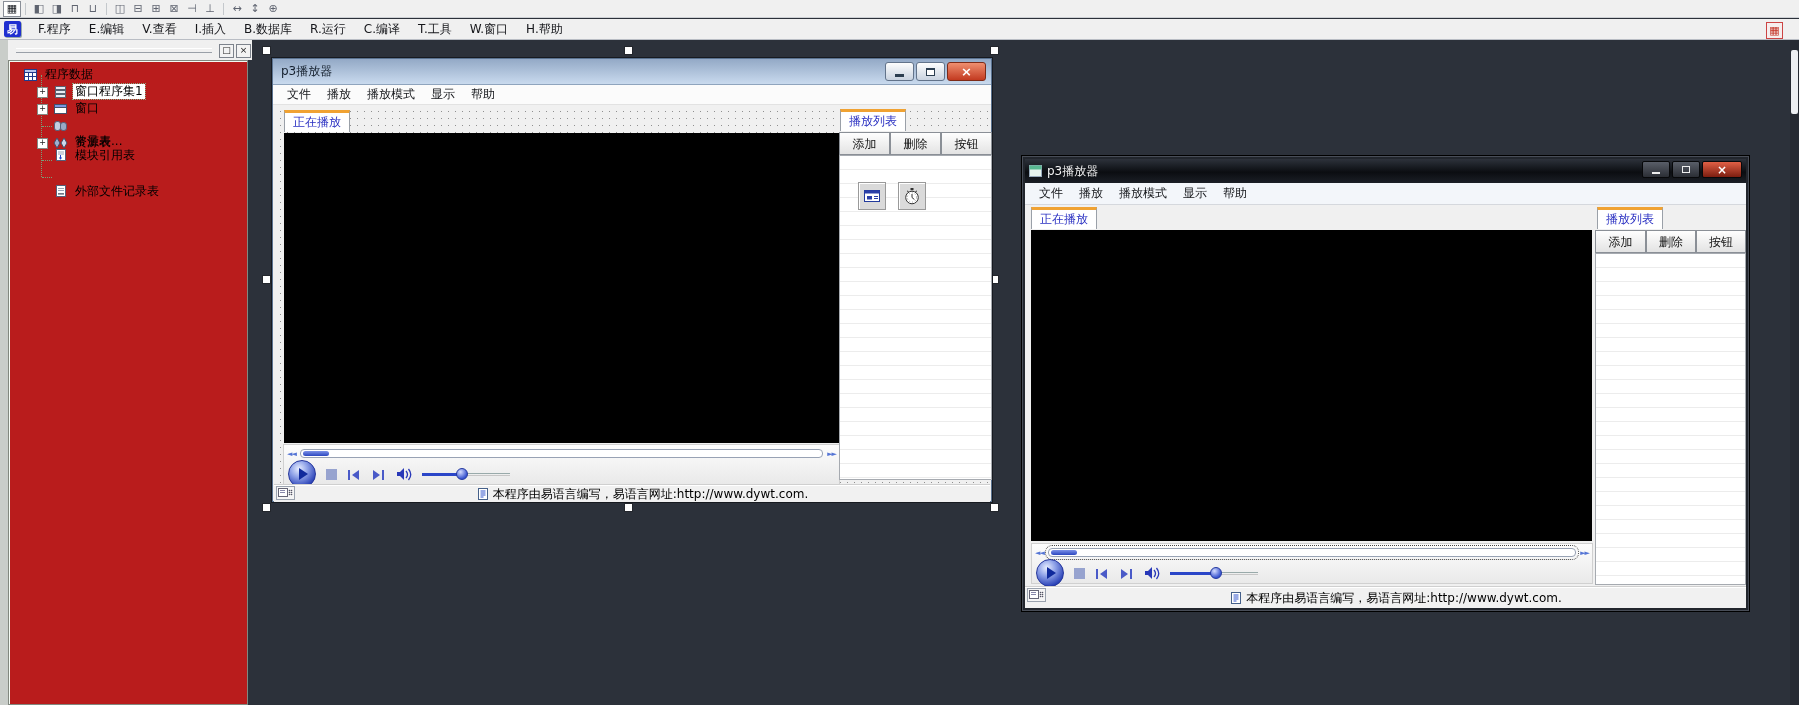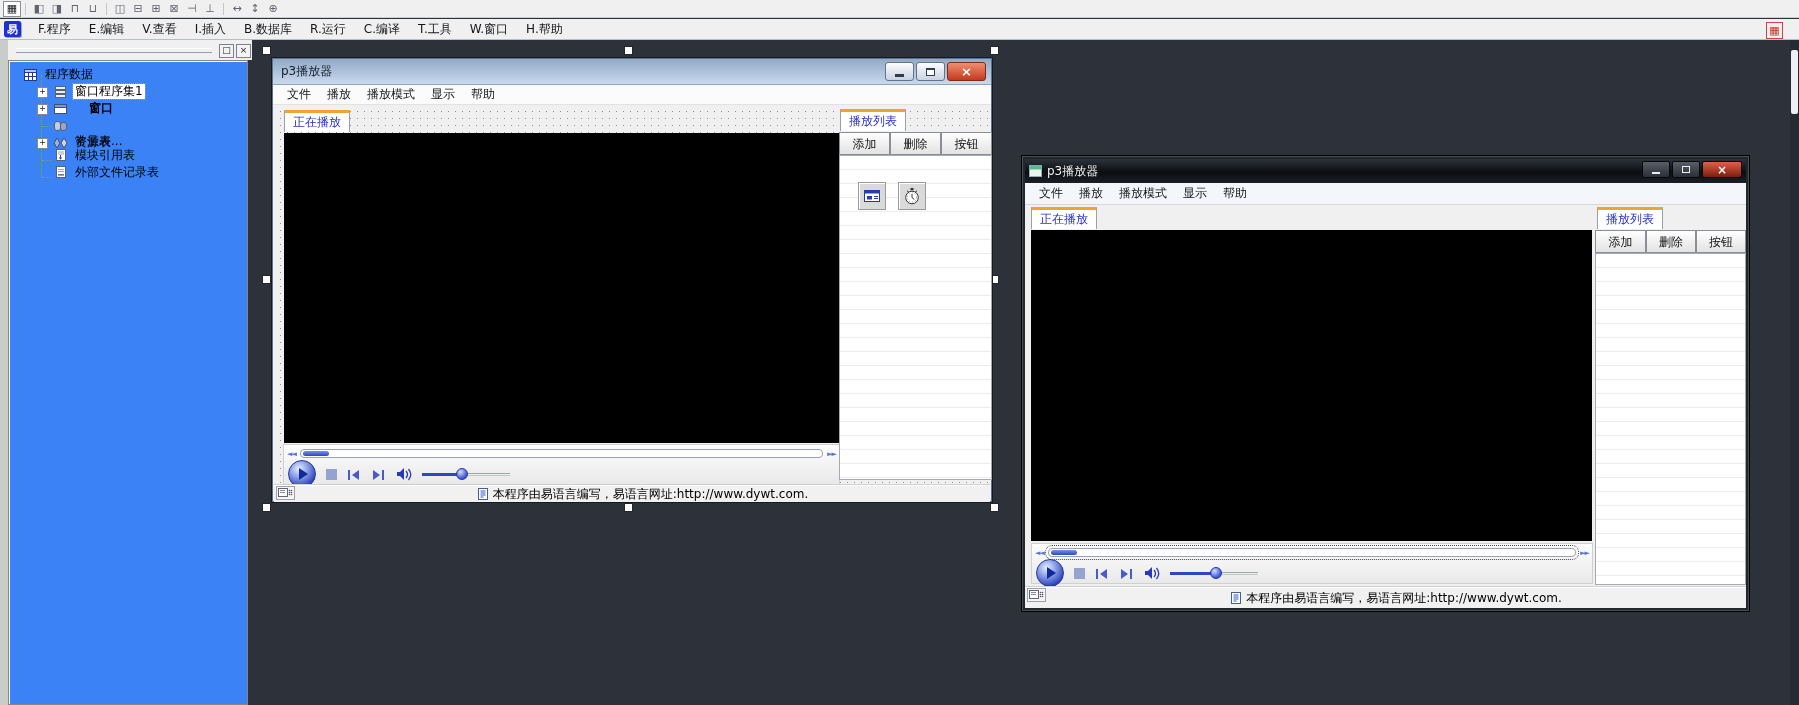--- a/index.html
+++ b/index.html
@@ -16,21 +16,21 @@
   .mitem{font-size:12px;color:#15161a;padding:2px 9px;}
   .rddock{left:1766px;top:22px;width:15px;height:15px;border:1px solid #c44;color:#c43326;font-size:11px;display:flex;align-items:center;justify-content:center;background:#f6eeee;}
   .wsscroll{left:1790px;top:40px;width:9px;height:665px;background:#262a32;}
   .wsthumb{left:1791px;top:50px;width:7px;height:64px;background:#edeff2;border-radius:2px;}
 
   
   .dockstrip{left:0;top:40px;width:8px;height:665px;background:#c9cdc9;border-right:1px solid #9aa09a;}
   .dockhead{left:8px;top:40px;width:244px;height:20px;background:#f0f0f0;}
   .grip{left:16px;top:48px;width:196px;height:3px;border-top:1px solid #ffffff;border-bottom:1px solid #9aa0a8;}
   .phbtn{width:13px;height:12px;border:1px solid #7d838c;background:#f3f3f3;font-size:9px;line-height:10px;text-align:center;color:#222;}
-  .treepanel{left:8px;top:60px;width:240px;height:645px;background:#3b82f6;border:1px solid #82887f;box-shadow:inset 1px 1px 0 #f4fbf4;box-sizing:border-box;}
+  .treepanel{left:8px;top:60px;width:240px;height:645px;background:#b91c1c;border:1px solid #82887f;box-shadow:inset 1px 1px 0 #f4fbf4;box-sizing:border-box;}
   .trow{left:0;height:16px;width:238px;}
   .tlabel{font-size:12px;color:#000;line-height:15px;white-space:nowrap;padding:0 2px;}
   .tlabel.sel{background:#ffffff;outline:1px dotted #8a8;}
   .texp{width:9px;height:9px;border:1px solid #848a84;background:#fff;font-size:8px;line-height:7px;text-align:center;color:#222;top:3px;}
   .ticon{top:0;}
   .vguide{border-left:1px dotted #79a079;width:0;}
   .hstub{border-top:1px dotted #79a079;height:0;}
 
   
   .tab{background:#fff;border:1px solid #9aa0a8;border-bottom:none;border-top:3px solid #f0a232;color:#2a30c2;font-size:12px;padding:2px 8px 3px 8px;line-height:14px;white-space:nowrap;}
@@ -164,21 +164,21 @@
         </svg>
       <span class="tlabel sel abs" style="left:64px;">窗口程序集1</span>
     </div>
 
     <div class="trow abs" style="top:40px;">
       <span class="texp abs" style="left:28px;">+</span>
       <svg class="ticon abs" style="left:44px;top:1px;" width="15" height="14">
           <rect x="1.5" y="2.5" width="12" height="9" fill="#fff" stroke="#44506a"></rect>
           <rect x="1.5" y="2.5" width="12" height="3" fill="#7a96e0" stroke="#44506a"></rect>
         </svg>
-      <span class="tlabel abs" style="left:78px;font-weight:bold;">窗口</span>
+      <span class="tlabel abs" style="left:64px;">窗口</span>
     </div>
 
     <div class="trow abs" style="top:57px;">
       <svg class="ticon abs" style="left:44px;top:1px;" width="15" height="14">
           <rect x="1.5" y="2.5" width="6" height="9" rx="2.5" fill="#c3cde0" stroke="#55607a"></rect>
           <rect x="7.5" y="3.5" width="6" height="8" rx="2.5" fill="#9aa8c4" stroke="#55607a"></rect>
         </svg>
       <span class="tlabel abs" style="left:64px;margin-top:16px;">常量表...</span>
     </div>
 
@@ -194,21 +194,21 @@
     <div class="trow abs" style="top:87px;">
       <svg class="ticon abs" style="left:44px;top:0;" width="15" height="14">
           <rect x="3.5" y="1.5" width="9" height="11" fill="#fff" stroke="#55607a"></rect>
           <path d="M5 4h6M5 6h6" stroke="#9aa2b4"></path>
           <path d="M7.5 7v3.2" stroke="#2244cc"></path>
           <path d="M5.8 9.5l1.7 2.3 1.7-2.3z" fill="#2244cc"></path>
         </svg>
       <span class="tlabel abs" style="left:64px;">模块引用表</span>
     </div>
 
-    <div class="trow abs" style="top:104px;">
+    <div class="trow abs" style="top:123px;">
       <svg class="ticon abs" style="left:44px;top:0;" width="15" height="14">
           <rect x="3.5" y="1.5" width="9" height="11" fill="#fff" stroke="#55607a"></rect>
           <path d="M5 4.5h6M5 6.5h6" stroke="#9aa2b4"></path>
           <circle cx="6" cy="9.8" r=".9" fill="#333c50"></circle>
           <circle cx="8" cy="9.8" r=".9" fill="#333c50"></circle>
           <circle cx="10" cy="9.8" r=".9" fill="#333c50"></circle>
         </svg>
       <span class="tlabel abs" style="left:64px;">外部文件记录表</span>
     </div>
   </div>

